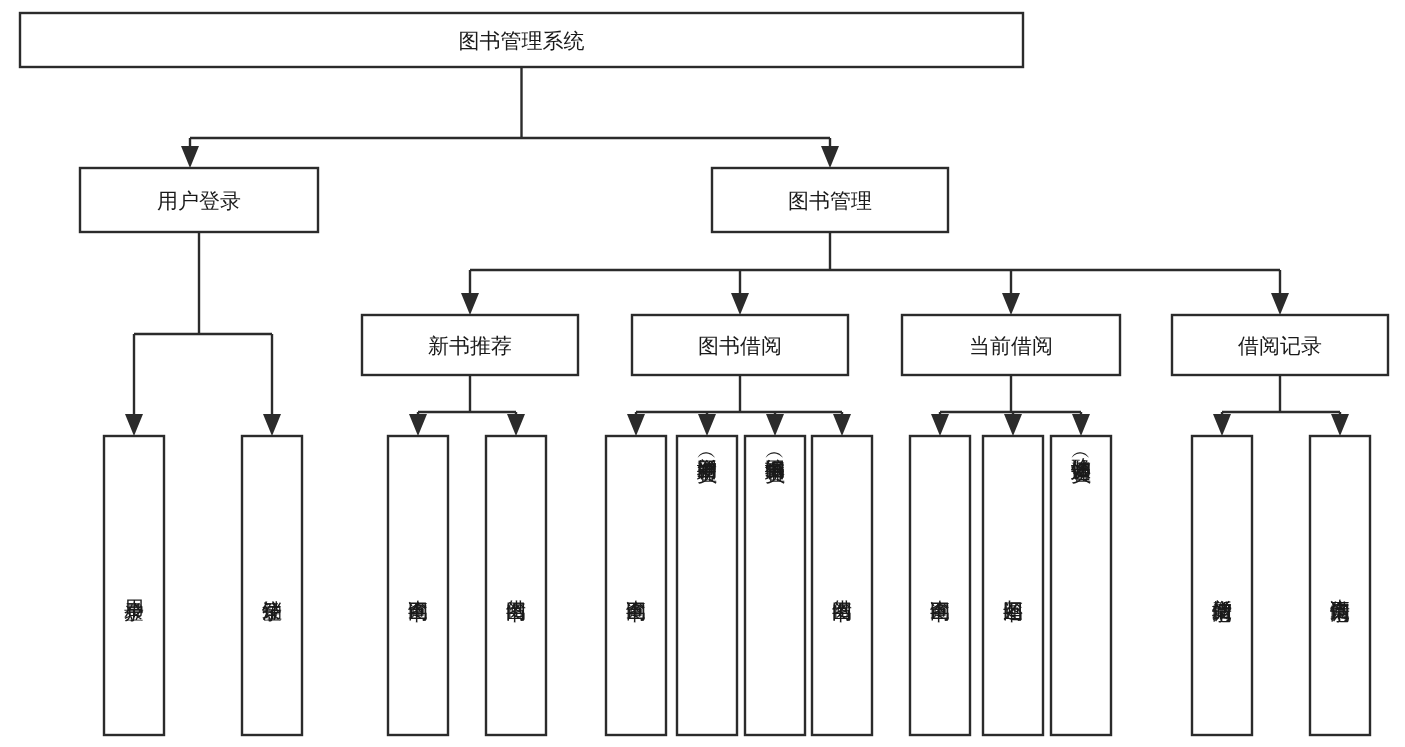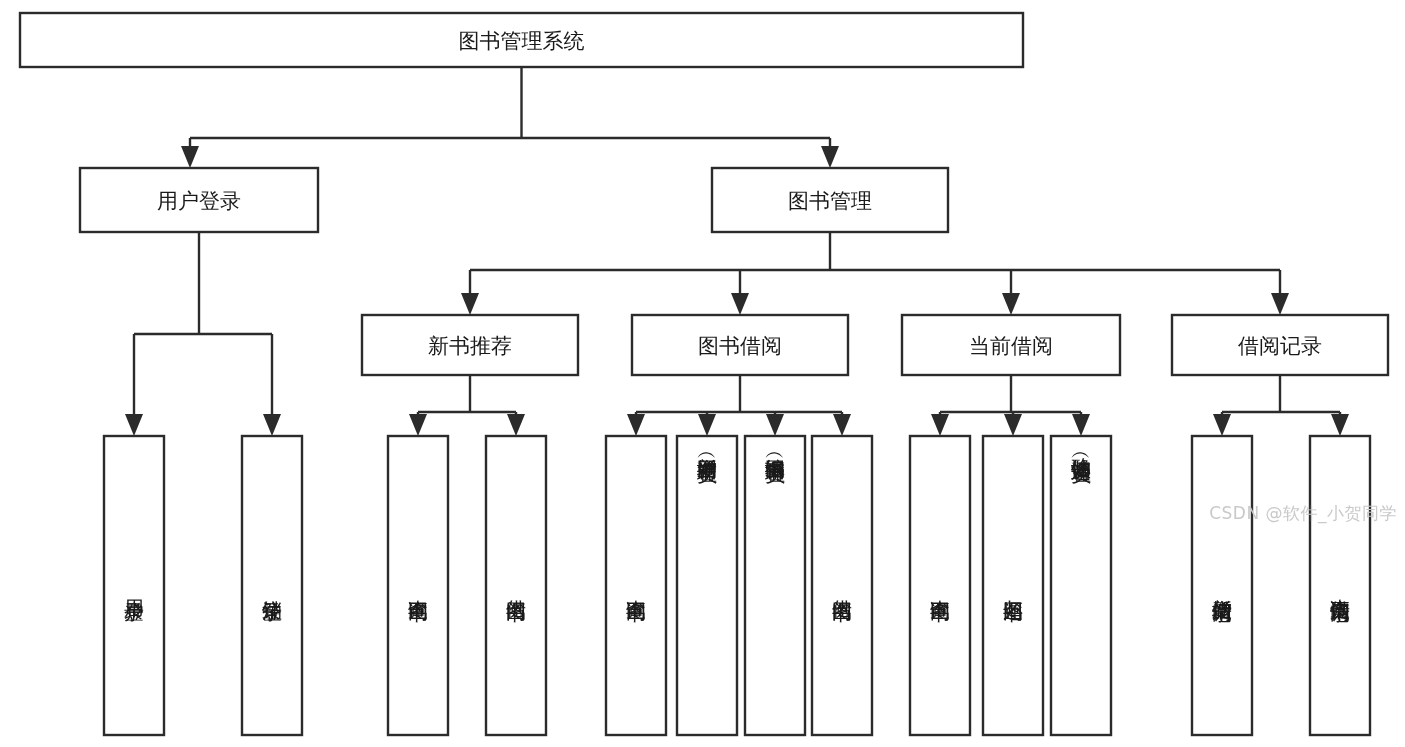--- a/index.html
+++ b/index.html
@@ -277,15 +277,14 @@
   </div>
 
   <div class="v-label-wrap" style="left:1192px; top:436px; width:60px; height:299px;">
     <span class="v-label">新增借阅记录</span>
   </div>
 
   <div class="v-label-wrap" style="left:1310px; top:436px; width:60px; height:299px;">
     <span class="v-label">查询借阅记录</span>
   </div>
 
-  <div class="watermark">CSDN @软件_小贺同学</div>
 
 </div>
 
 </body></html>

